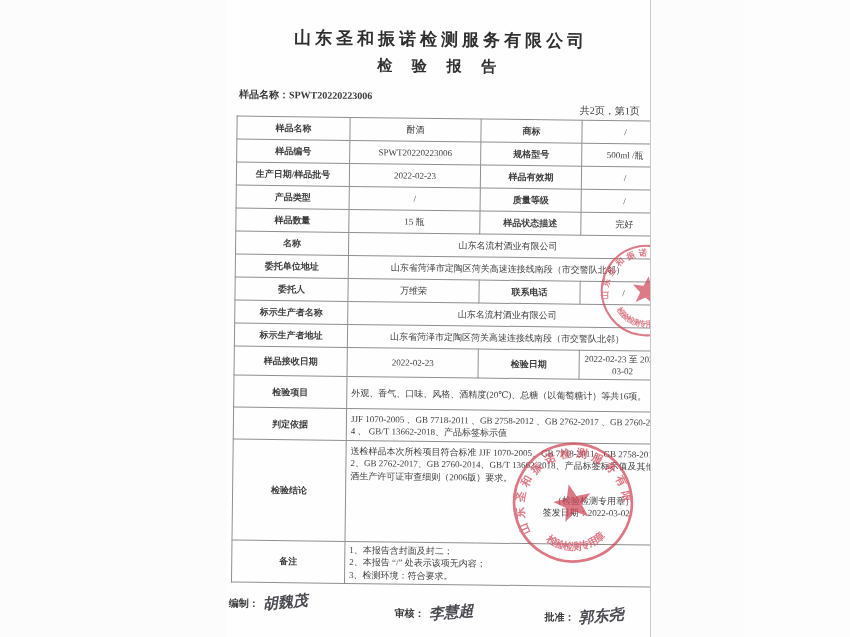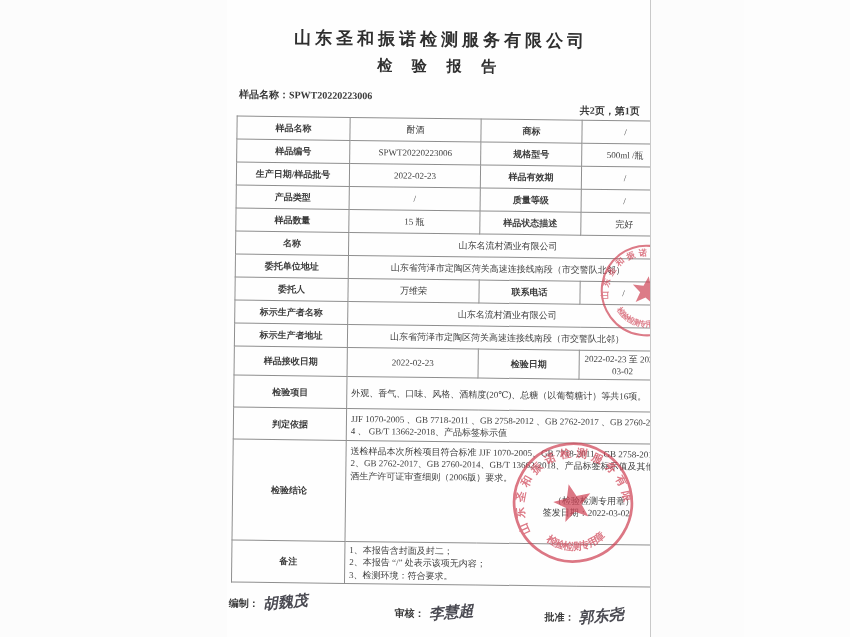--- a/index.html
+++ b/index.html
@@ -17,21 +17,21 @@
   .company-title{
     margin-top:28px;text-align:center;font-size:17px;font-weight:bold;
     letter-spacing:4px;color:#2f2f2f;
   }
   .report-title{
     margin-top:6px;text-align:center;font-size:15px;font-weight:bold;
     letter-spacing:8px;color:#2f2f2f;
   }
   .meta{position:relative;margin:14px 8px 0 8px;height:26px;font-size:10px;}
   .report-no{position:absolute;left:2px;top:0;font-weight:bold;}
-  .pagination{position:absolute;right:4px;top:12px;font-weight:bold;margin-left:39px;}
+  .pagination{position:absolute;right:4px;top:12px;font-weight:normal;margin-left:39px;}
   table.rpt{
     border-collapse:collapse;table-layout:fixed;
     width:408px;margin:2px auto 0 8px;font-size:9px;color:#3d3d3d;
   }
   table.rpt td{
     border:1px solid #8f8f8f;padding:2px 4px;vertical-align:middle;
     line-height:1.35;word-break:break-all;
   }
   td.lbl{text-align:center;font-weight:bold;width:104px;}
   td.lbl2{text-align:center;font-weight:bold;width:92px;}

